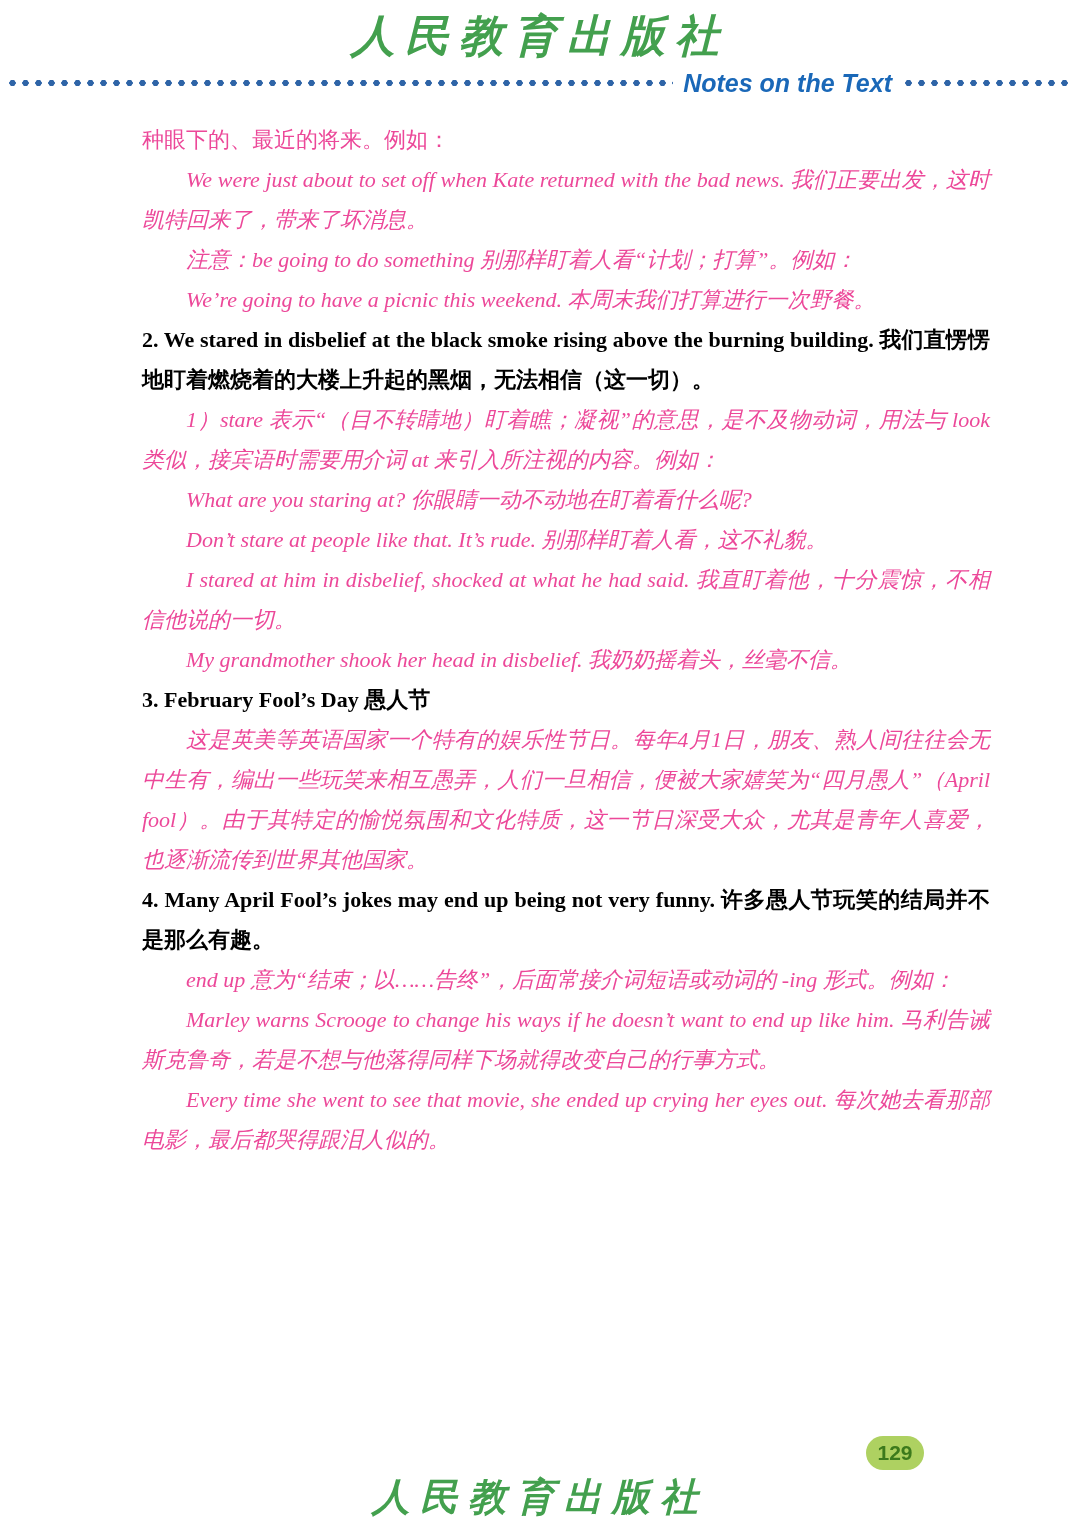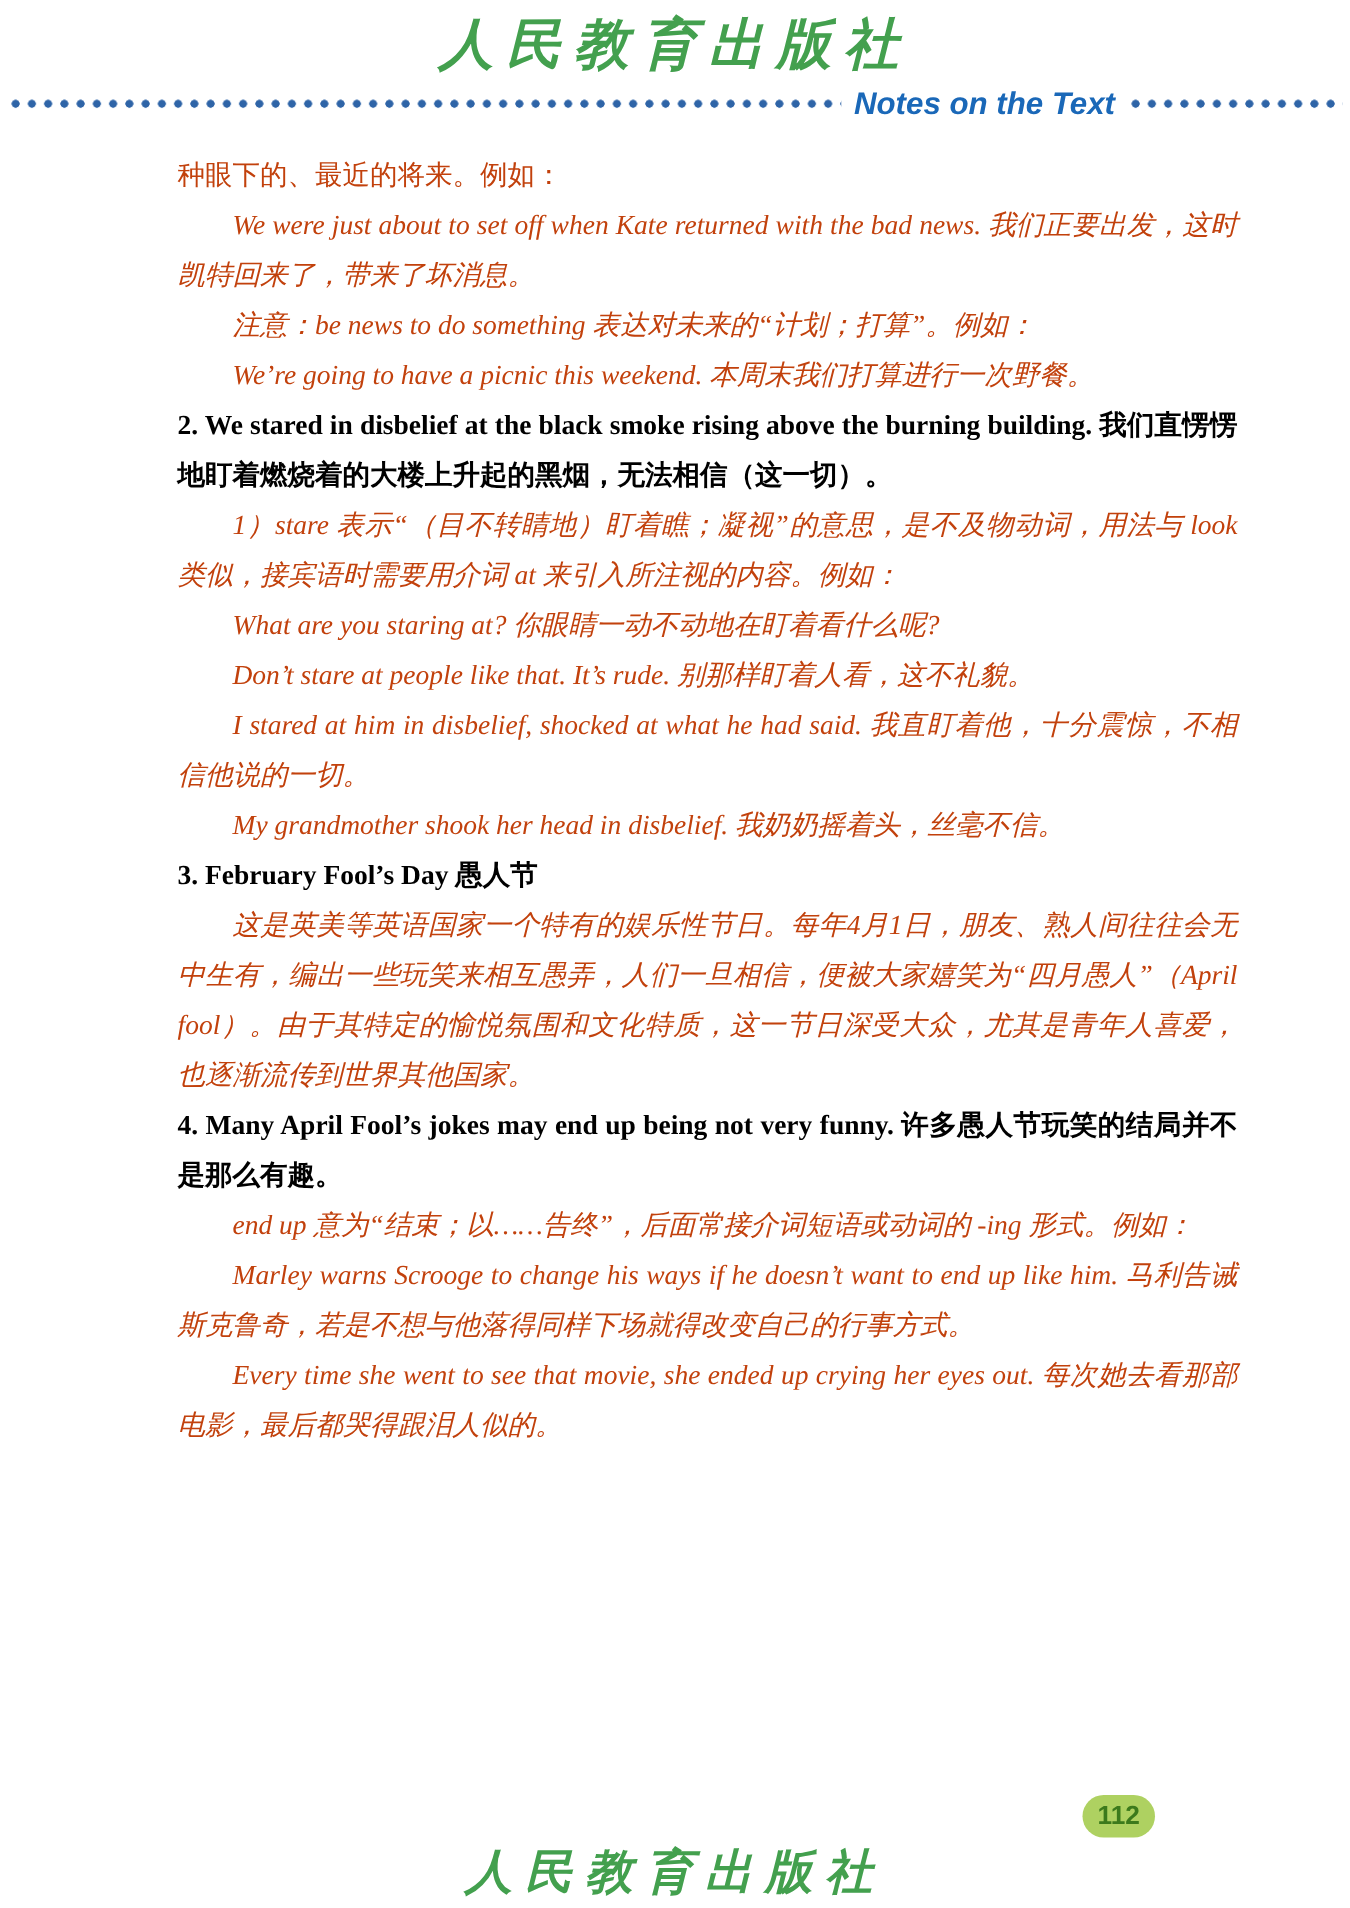--- a/index.html
+++ b/index.html
@@ -66,21 +66,21 @@
     font-style: italic;
   }
 
   
   .content {
     padding: 20px 90px 0 142px;
   }
   .para {
     font-size: 22px;
     line-height: 40px;
-    color: #c2410c;
+    color: #ec4899;
     text-align: justify;
   }
   .para.indent { text-indent: 44px; font-style: italic; }
   .para.bold   { font-weight: bold; color: #000; }
 
   
   .badge {
     position: absolute;
     left: 866px;
     top: 1436px;
@@ -105,33 +105,33 @@
 
   <div class="header">
     <div class="dots left"></div>
     <div class="header-title">Notes on the Text</div>
     <div class="dots right"></div>
   </div>
 
   <div class="content" id="content">
       <p class="para">种眼下的、最近的将来。例如：</p>
       <p class="para indent">We were just about to set off when Kate returned with the bad news. 我们正要出发，这时凯特回来了，带来了坏消息。</p>
-      <p class="para indent">注意：be news to do something 表达对未来的“计划；打算”。例如：</p>
+      <p class="para indent">注意：be going to do something 别那样盯着人看“计划；打算”。例如：</p>
       <p class="para indent">We’re going to have a picnic this weekend. 本周末我们打算进行一次野餐。</p>
       <p class="para bold">2.  We stared in disbelief at the black smoke rising above the burning building. 我们直愣愣地盯着燃烧着的大楼上升起的黑烟，无法相信（这一切）。</p>
       <p class="para indent">1）stare 表示“（目不转睛地）盯着瞧；凝视”的意思，是不及物动词，用法与 look 类似，接宾语时需要用介词 at 来引入所注视的内容。例如：</p>
       <p class="para indent">What are you staring at? 你眼睛一动不动地在盯着看什么呢?</p>
       <p class="para indent">Don’t stare at people like that. It’s rude. 别那样盯着人看，这不礼貌。</p>
       <p class="para indent">I stared at him in disbelief, shocked at what he had said. 我直盯着他，十分震惊，不相信他说的一切。</p>
       <p class="para indent">My grandmother shook her head in disbelief. 我奶奶摇着头，丝毫不信。</p>
       <p class="para bold">3.  February Fool’s Day 愚人节</p>
       <p class="para indent">这是英美等英语国家一个特有的娱乐性节日。每年4月1日，朋友、熟人间往往会无中生有，编出一些玩笑来相互愚弄，人们一旦相信，便被大家嬉笑为“四月愚人”（April fool）。由于其特定的愉悦氛围和文化特质，这一节日深受大众，尤其是青年人喜爱，也逐渐流传到世界其他国家。</p>
       <p class="para bold">4.  Many April Fool’s jokes may end up being not very funny. 许多愚人节玩笑的结局并不是那么有趣。</p>
       <p class="para indent">end up 意为“结束；以……告终”，后面常接介词短语或动词的 -ing 形式。例如：</p>
       <p class="para indent">Marley warns Scrooge to change his ways if he doesn’t want to end up like him. 马利告诫斯克鲁奇，若是不想与他落得同样下场就得改变自己的行事方式。</p>
       <p class="para indent">Every time she went to see that movie, she ended up crying her eyes out. 每次她去看那部电影，最后都哭得跟泪人似的。</p>
     </div>
 
-  <div class="badge">112</div>
+  <div class="badge">129</div>
 
   <div class="logo bottom">人民教育出版社</div>
 
 </div>
 
 </body></html>

